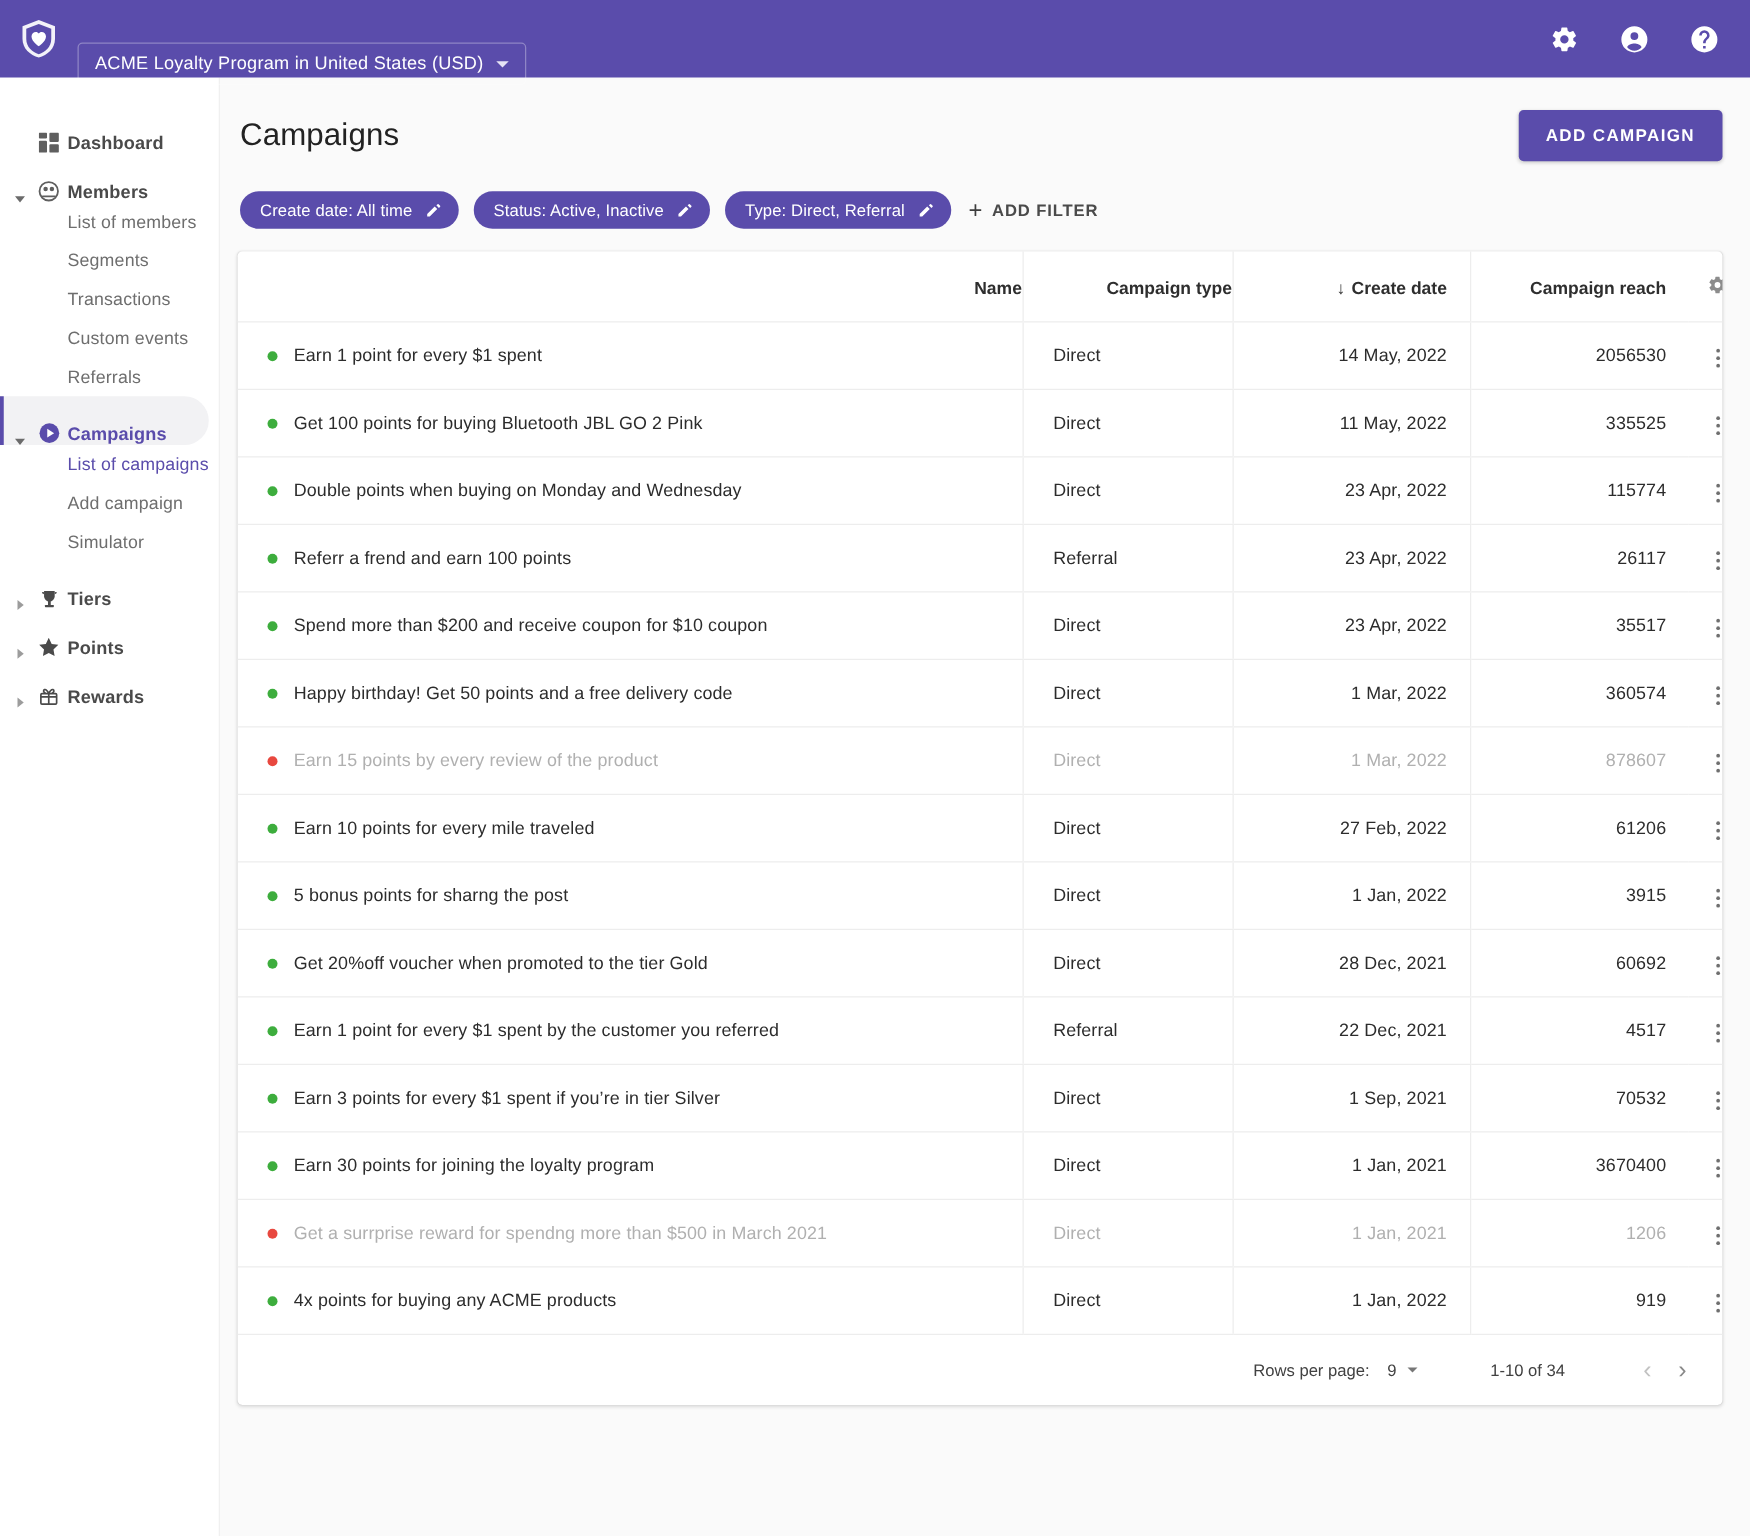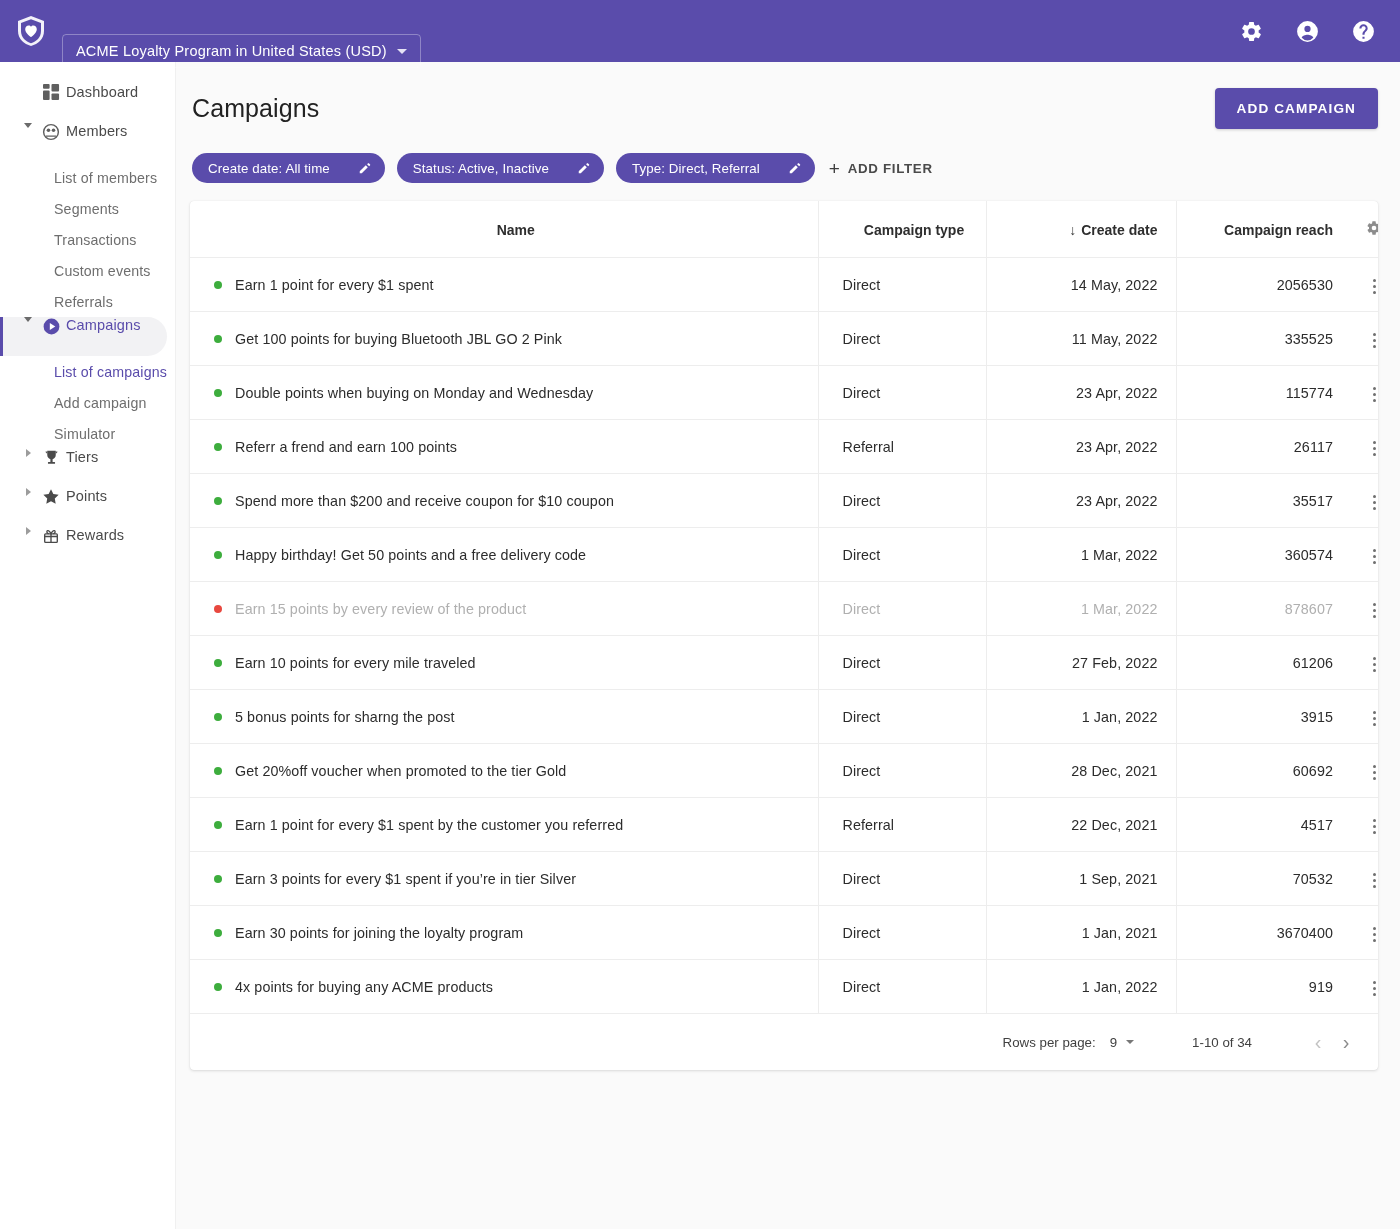--- a/index.html
+++ b/index.html
@@ -39,26 +39,27 @@
   .layout { display: flex; height: calc(1229px - 62px); }
 
   
   .sidebar {
     width: 176px; flex: 0 0 176px;
     background: #fff;
     padding-top: 22px;
     border-right: 1px solid #f0f0f0;
   }
   .nav-item {
-    display: flex; align-items: flex-start;
+    display: flex; align-items: flex-end;
     height: 39px; cursor: pointer;
     position: relative;
-    padding-left: 20px;
+    padding-left: 8px;
     border-radius: 0 20px 20px 0;
     margin-right: 8px;
+    font-weight: bold;
   }
   .nav-arrow {
     width: 16px; flex: 0 0 16px;
     display: flex; align-items: center; justify-content: center;
   }
   .tri-right { width:0;height:0;border-top:4px solid transparent;border-bottom:4px solid transparent;border-left:5px solid #9c9c9c;}
   .tri-down  { width:0;height:0;border-left:4px solid transparent;border-right:4px solid transparent;border-top:5px solid #6b6b6b;}
   .nav-icon { width: 30px; flex: 0 0 30px; display:flex; align-items:center; justify-content:center; }
   .nav-label { font-size: 14.5px; color: #4a4a4a; letter-spacing: .15px; }
   .nav-item.active { background: #f2f2f4; }
@@ -85,21 +86,21 @@
     letter-spacing: 1.1px; cursor: pointer;
     font-family: "Liberation Sans", sans-serif;
     box-shadow: 0 1px 3px rgba(0,0,0,.18);
   }
 
   
   .filters { display:flex; align-items:center; gap: 12px; margin: 24px 0 0 2px; }
   .chip {
     background: #5a4cab; color:#fff;
     border-radius: 16px; height: 30px;
-    display:flex; align-items:center; gap:28px;
+    display:flex; align-items:center; gap:10px;
     padding: 0 13px 0 16px; font-size: 13.3px;
     cursor:pointer; letter-spacing:.1px;
   }
   .pencil { width:14px; height:14px; }
   .add-filter {
     display:flex; align-items:center; gap:7px;
     color:#4a4a4a; font-size:13.3px; font-weight:600;
     letter-spacing:.7px; cursor:pointer; margin-left:2px;
   }
   .plus-ico { font-size:19px; line-height:1; color:#3d3d3d; font-weight:300;}
@@ -113,21 +114,21 @@
   }
   table { width: 100%; border-collapse: collapse; table-layout: fixed; }
   col.c-name  { width: 628px; }
   col.c-type  { width: 168px; }
   col.c-date  { width: 190px; }
   col.c-reach { width: 175px; }
   col.c-menu  { width: 46px; }
 
   thead th {
     font-size: 14px; font-weight: 700; color: #2e2e2e;
-    padding: 19px 0 18px 0; text-align: center;
+    padding: 19px 0 18px 0; text-align: right;
     border-bottom: 1px solid #ededed;
     vertical-align: middle;
   }
   th.h-name  { padding-left: 24px; }
   th.h-type  { padding-left: 24px; border-left: 1px solid #ededed; }
   th.h-date  { text-align: right; padding-right: 18px; border-left: 1px solid #ededed; }
   th.h-reach { text-align: right; padding-right: 18px; border-left: 1px solid #ededed; }
   th.h-menu  { text-align: center; padding: 19px 0 18px 0; }
   .sort-arrow { color:#3a3a3a; font-size:14px; margin-right: 5px; }
 
@@ -583,20 +584,36 @@
               </td>
               <td class="t-type">Direct</td>
               <td class="t-date">1 Jan, 2021</td>
               <td class="t-reach">3670400</td>
               <td class="t-menu"><span class="kebab">
                   <i></i>
                   <i></i>
                   <i></i>
                 </span></td>
             </tr>
+            <tr class="row-inactive">
+              <td class="t-name">
+                <div class="name-cell">
+                  <span class="dot inactive"></span>
+                  <span>Get a surrprise reward for spendng more than $500 in March 2021</span>
+                </div>
+              </td>
+              <td class="t-type">Direct</td>
+              <td class="t-date">1 Jan, 2021</td>
+              <td class="t-reach">1206</td>
+              <td class="t-menu"><span class="kebab">
+                  <i></i>
+                  <i></i>
+                  <i></i>
+                </span></td>
+            </tr>
             <tr>
               <td class="t-name">
                 <div class="name-cell">
                   <span class="dot active"></span>
                   <span>4x points for buying any ACME products</span>
                 </div>
               </td>
               <td class="t-type">Direct</td>
               <td class="t-date">1 Jan, 2022</td>
               <td class="t-reach">919</td>

